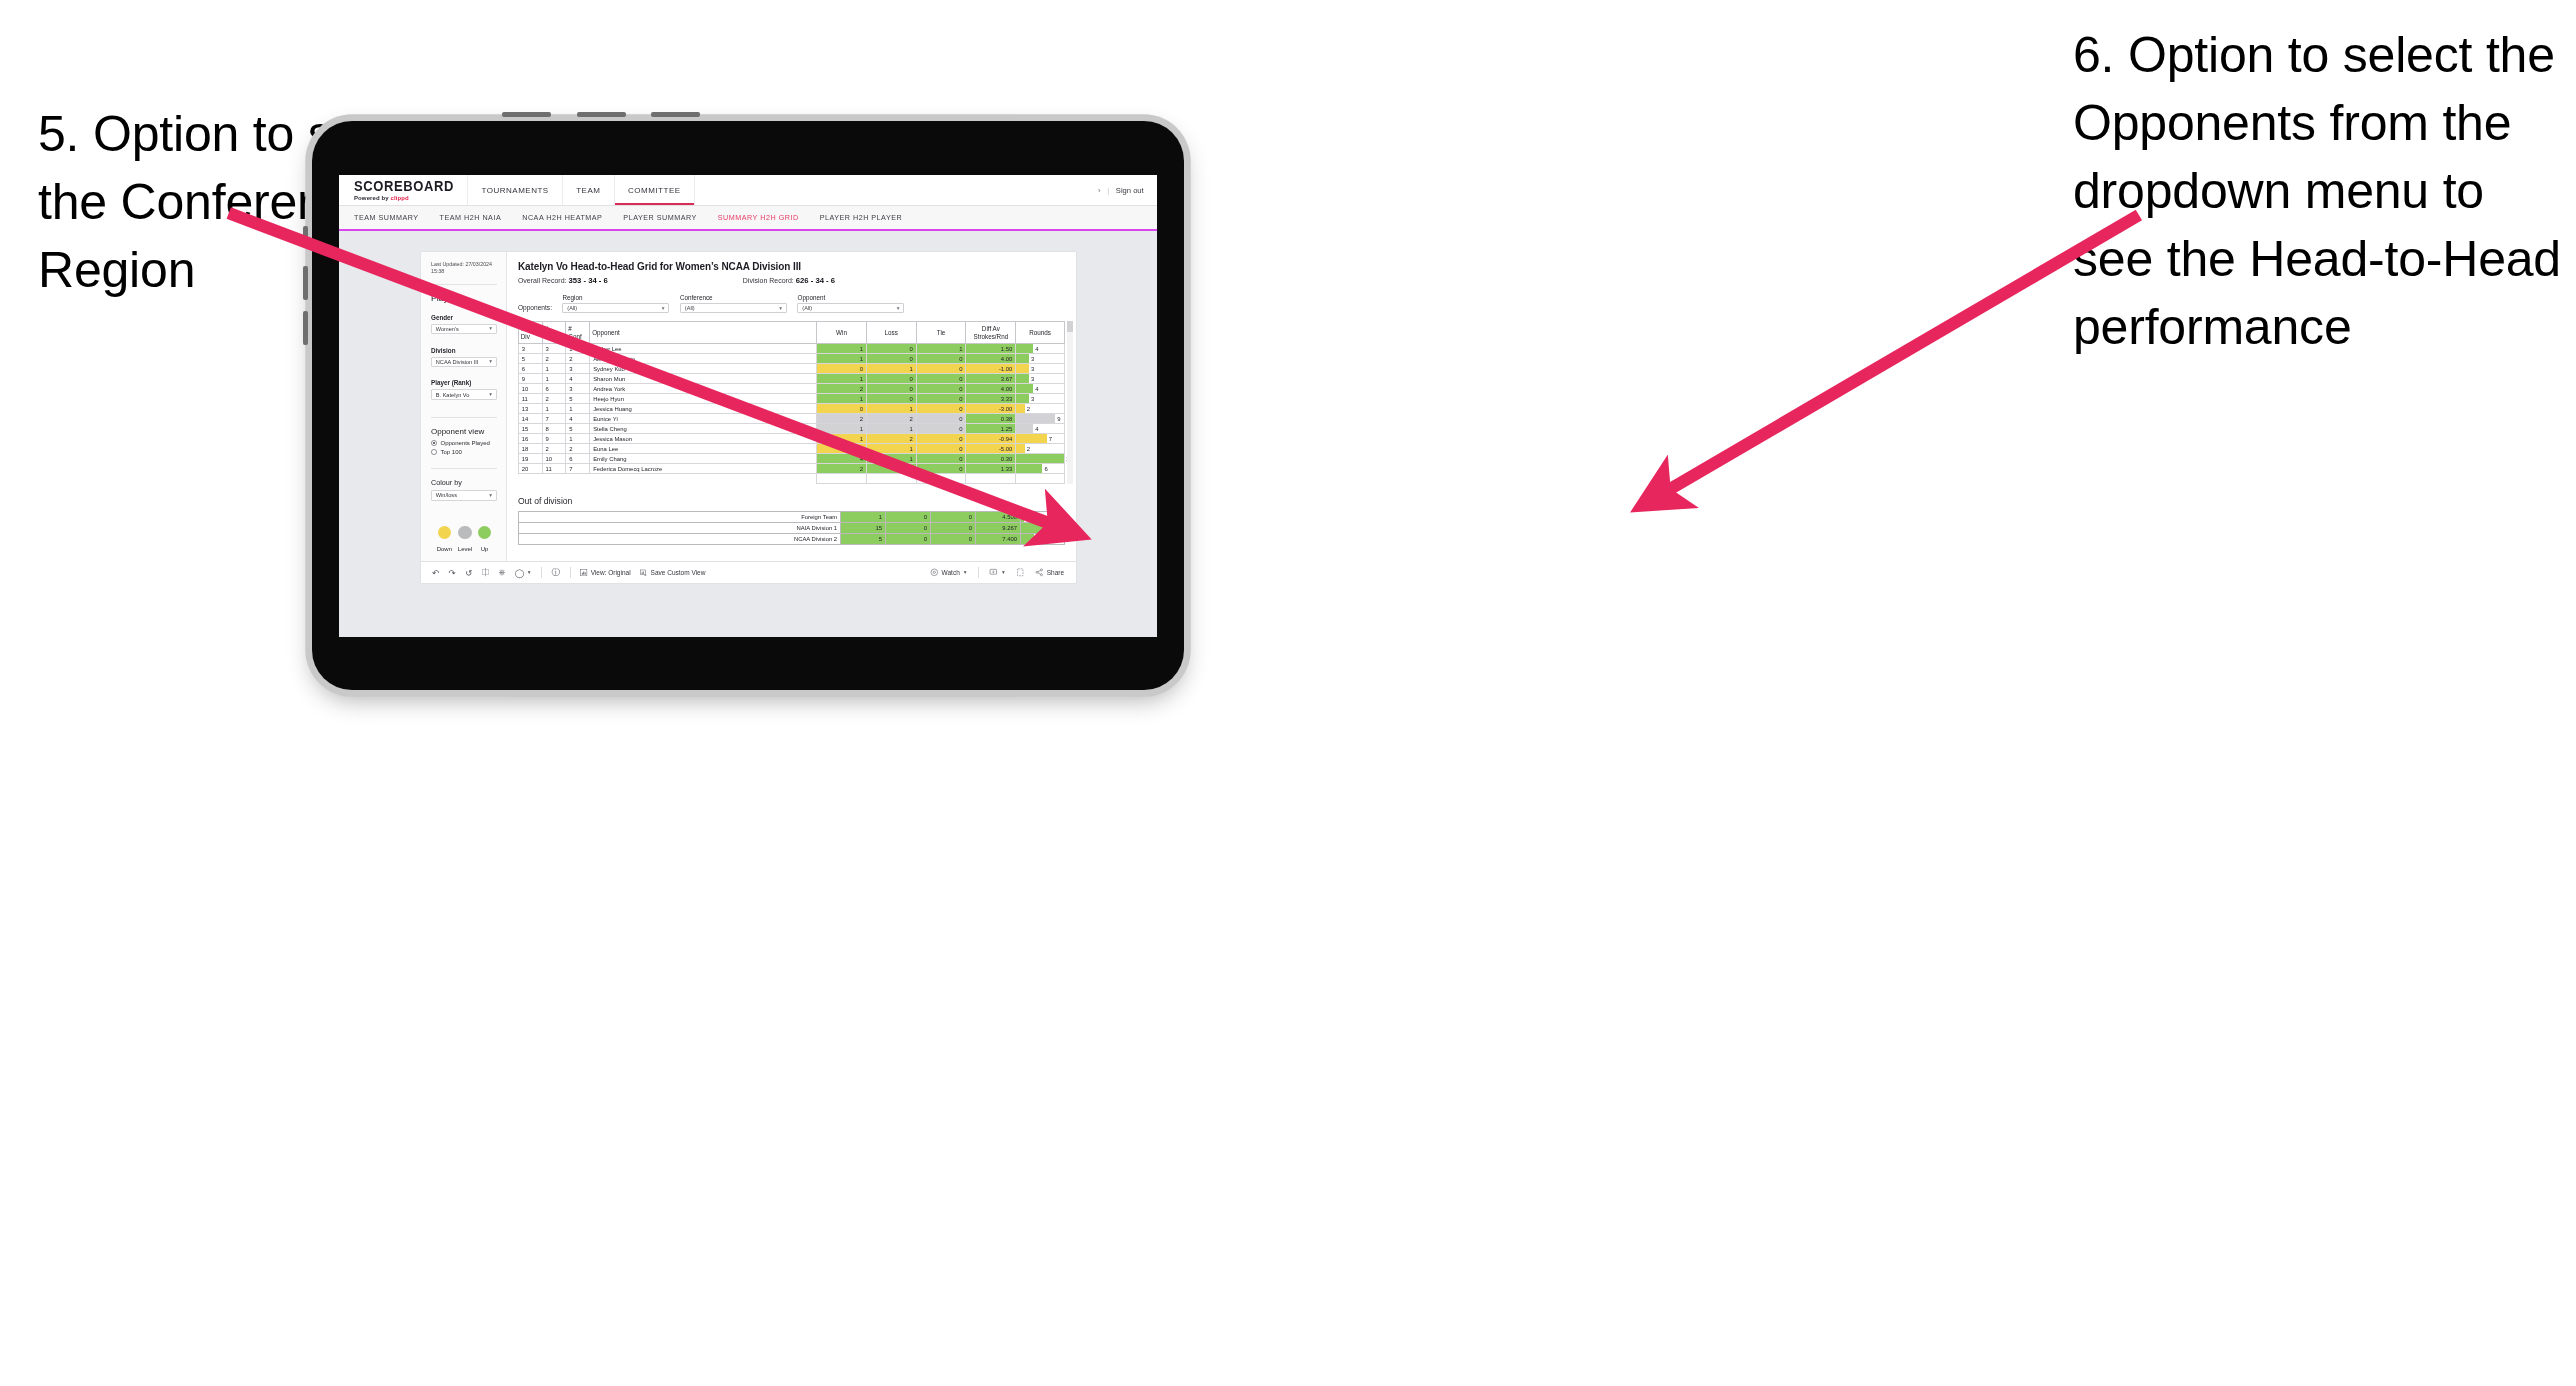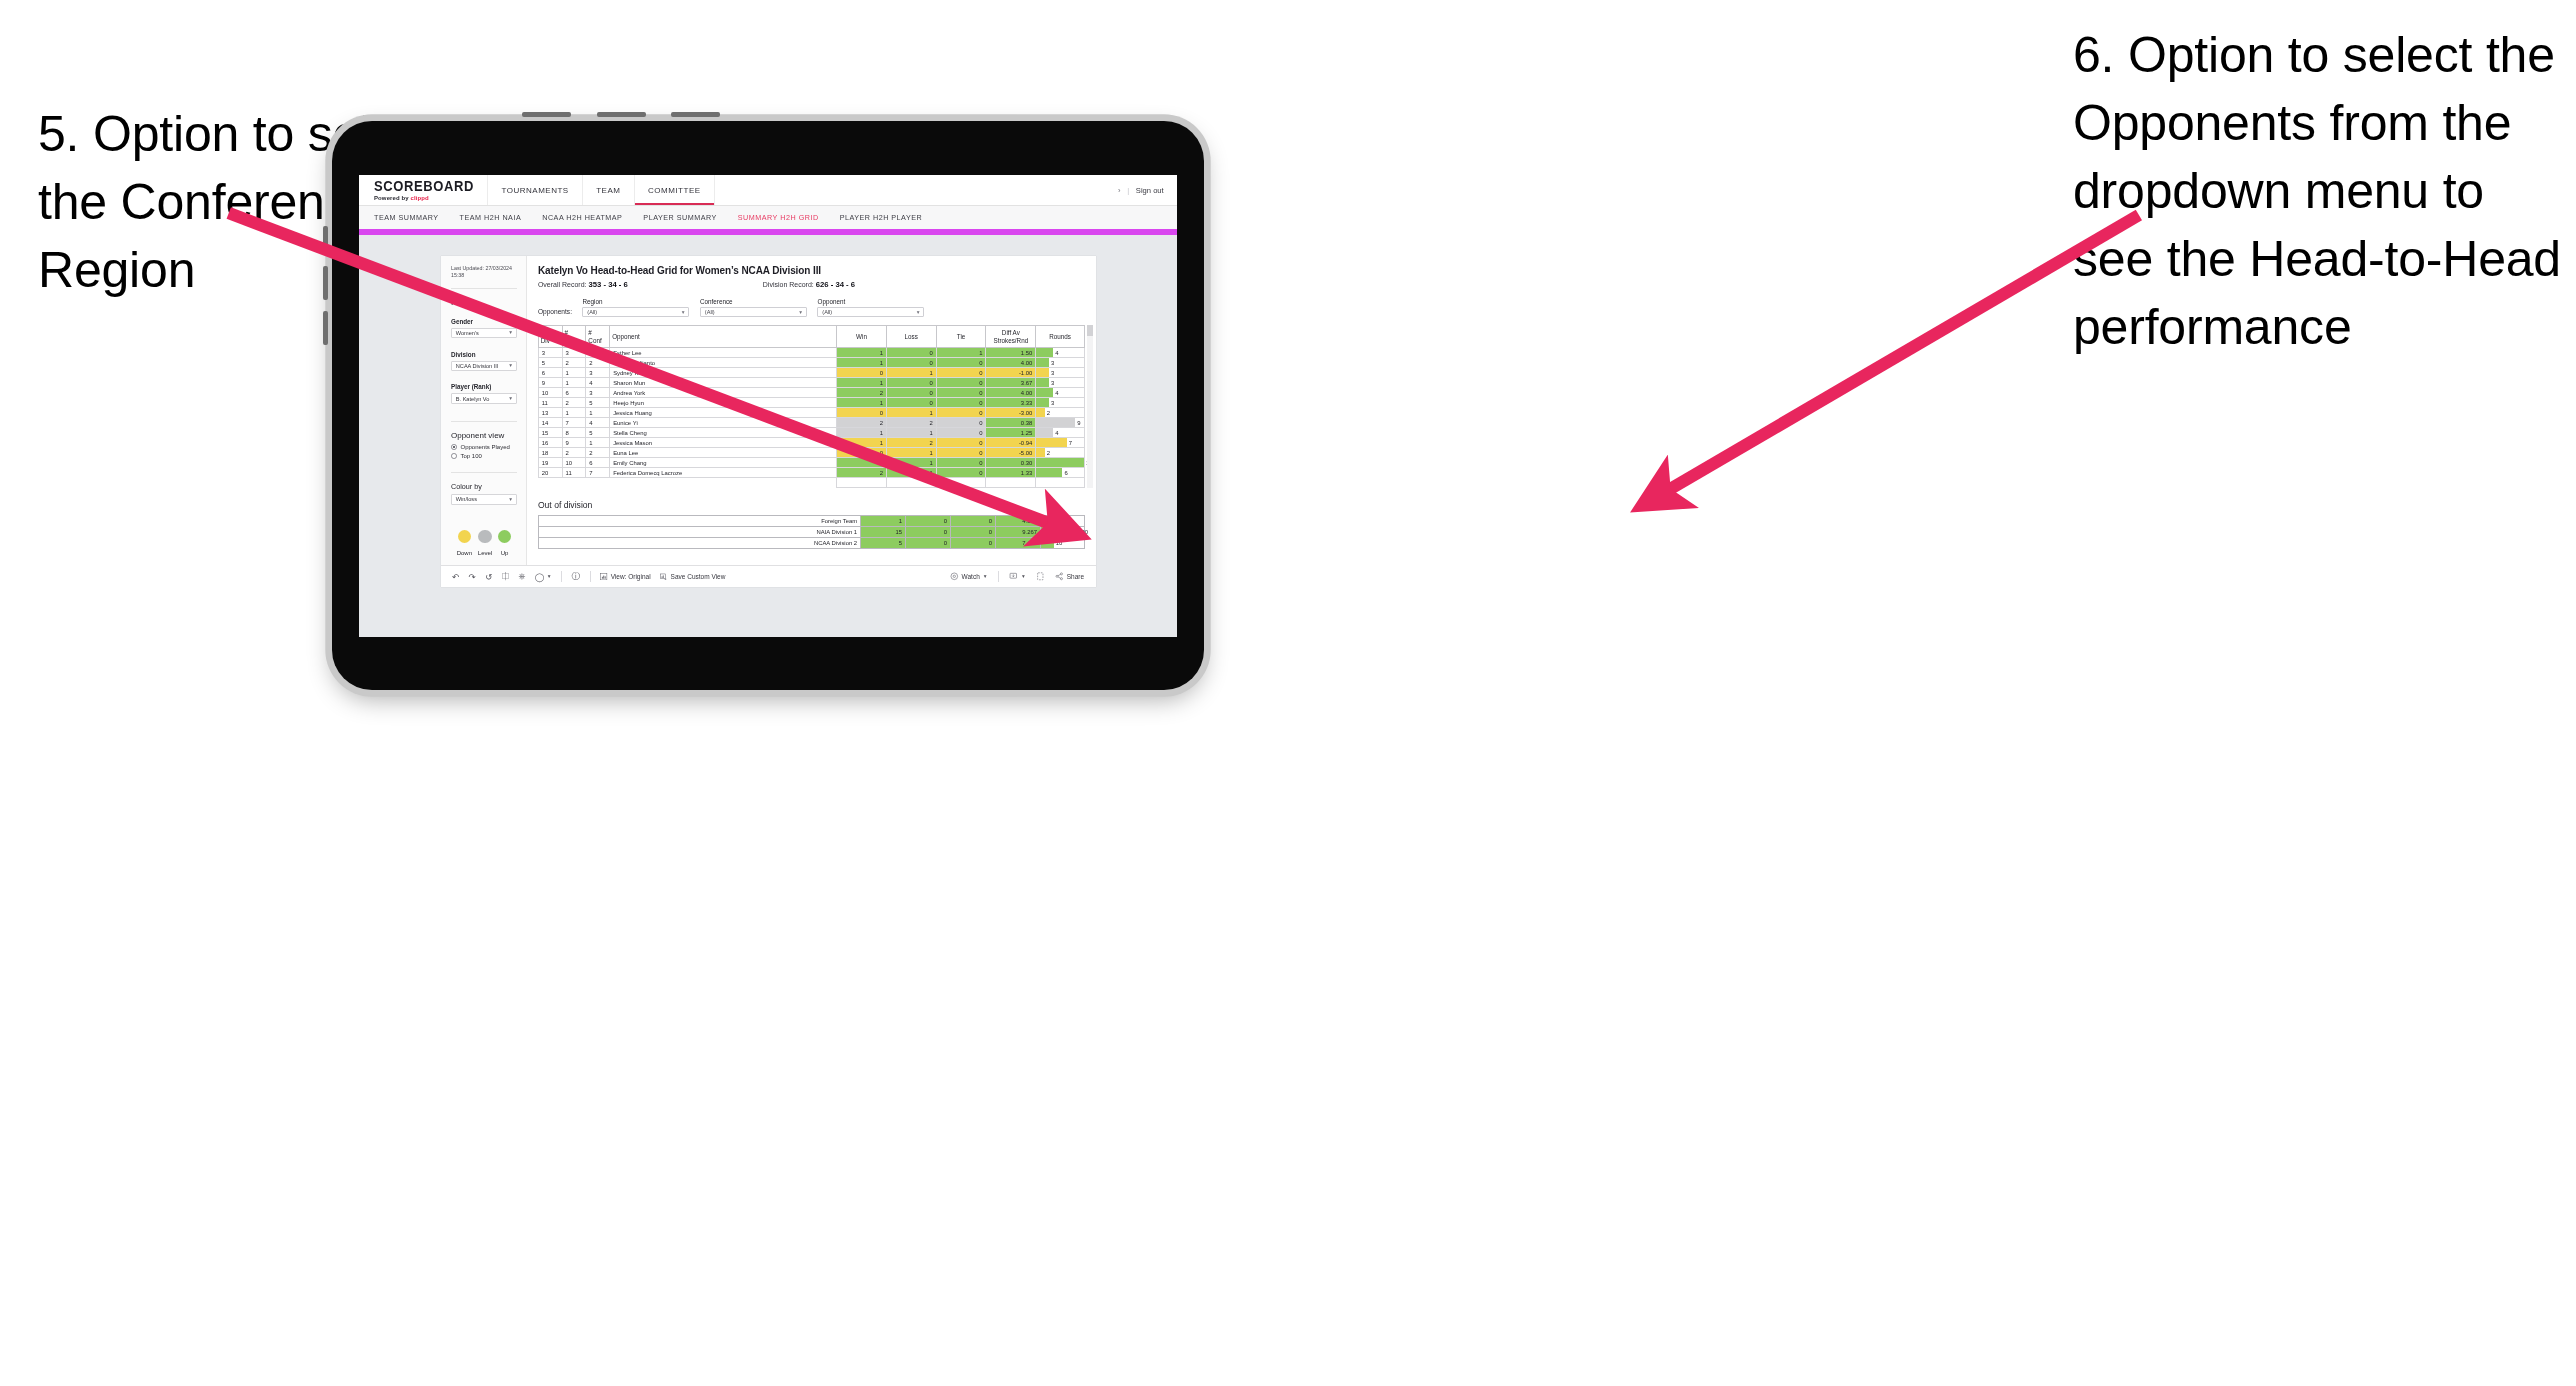--- a/index.html
+++ b/index.html
@@ -22,21 +22,21 @@
     letter-spacing:-0.2px;
   }
   #annot-left{ left:38px; top:100px; width:466px; }
   #annot-right{ left:2073px; top:21px; width:504px; }
 
   .arrow-svg{position:absolute;left:0;top:0;width:2576px;height:1386px;pointer-events:none;}
 
   
   #tablet{
     position:absolute;
-    left:332px; top:121px;
+    left:312px; top:121px;
     width:872px; height:569px;
     background:#0a0a0a;
     border-radius:40px;
     box-shadow:0 0 0 6.7px #c9c9c9, 0 9.5px 25px rgba(0,0,0,.30);
   }
   #tablet .btn-top{
     position:absolute;background:#6f6f6f;border-radius:1.9px;height:4.8px;top:-8.6px;
   }
   #tablet .btn-side{
     position:absolute;background:#6f6f6f;border-radius:1.9px;width:4.8px;left:-8.6px;
@@ -81,21 +81,21 @@
   .hdr-right{
     margin-left:auto;display:flex;align-items:center;gap:6.7px;padding-right:13.3px;
     font-size:7.6px;color:#3a3a42;
   }
   .hdr-right .chev{font-size:7.6px;color:#6f6f78;}
   .hdr-right .sep{color:#c5c5cc;}
 
   
   #subnav{
     height:23px;background:#f7f7f8;display:flex;align-items:center;
-    padding-left:15px;gap:21px;border-bottom:6px solid #d946ef;
+    padding-left:15px;gap:21px;border-bottom:2px solid #d946ef;
   }
   .subnav-item{font-size:7.2px;letter-spacing:0.5px;color:#3c3c44;cursor:pointer;}
   .subnav-item.active{color:#e83a62;}
 
   
   #viz-wrap{padding:21px 0 0 0;}
   #viz{
     margin:0 auto;width:655px;background:#ffffff;
     box-shadow:0 0 1px rgba(0,0,0,.18);
     display:flex;flex-direction:column;

